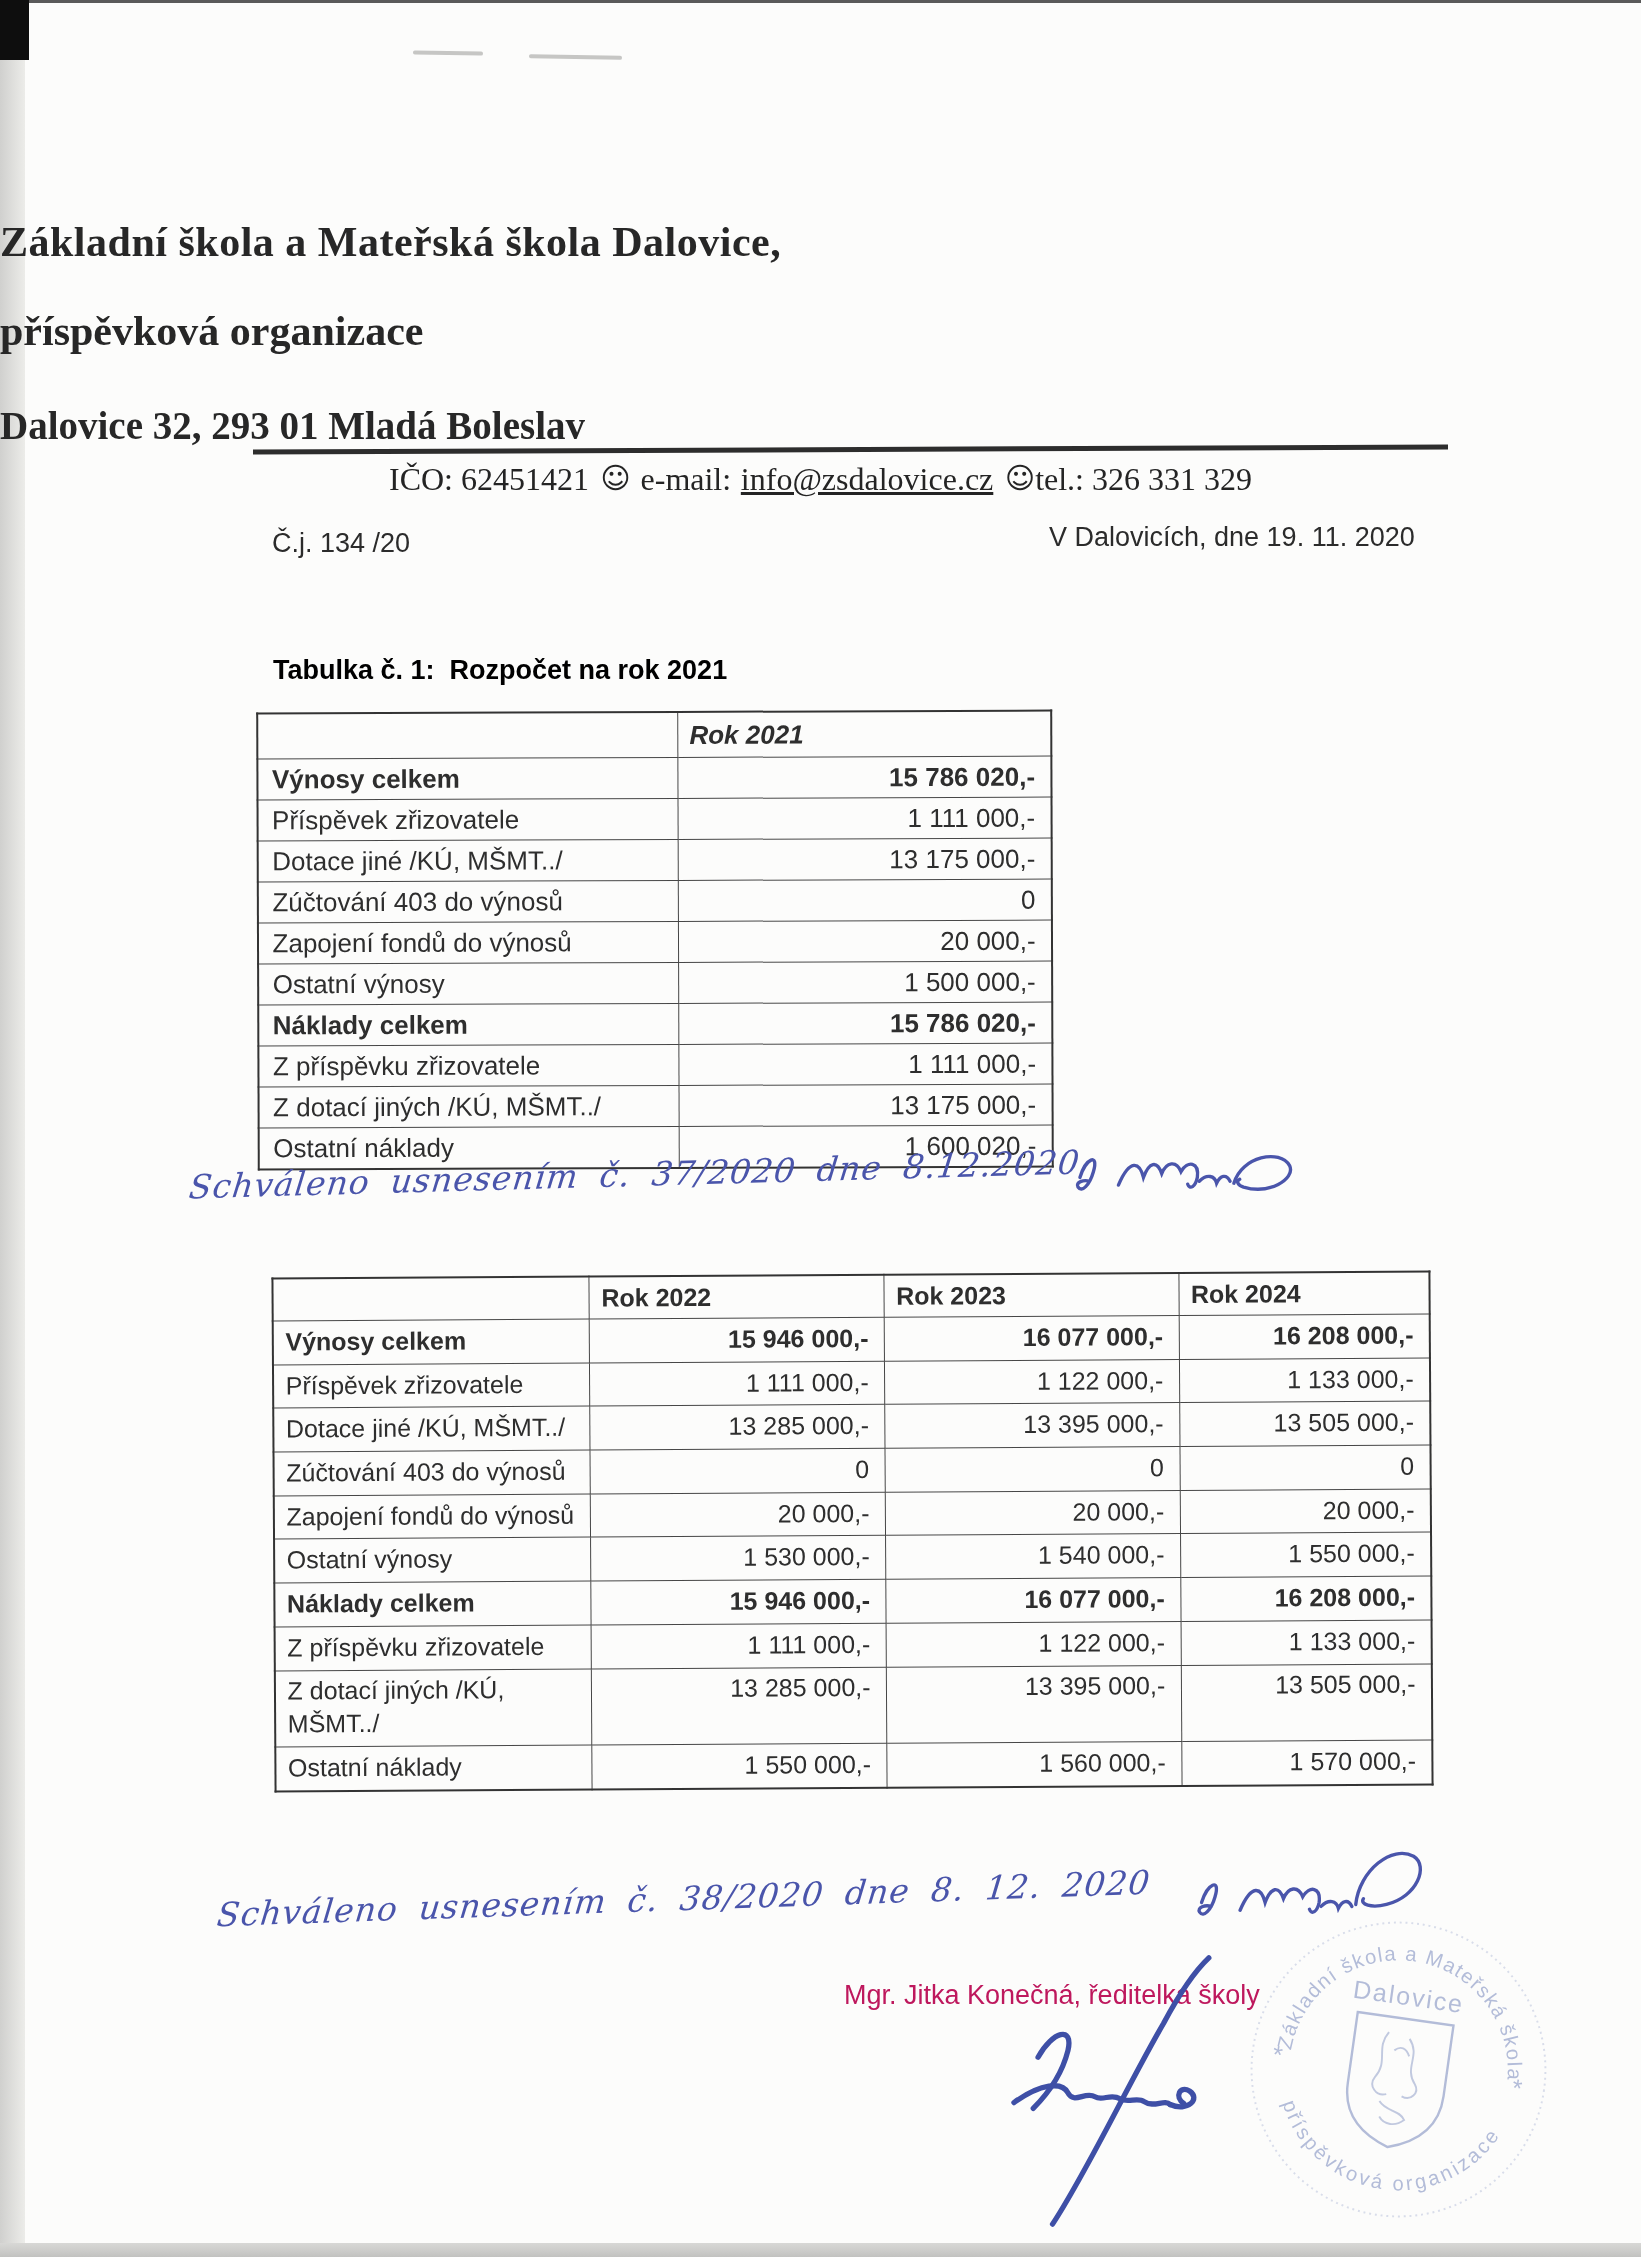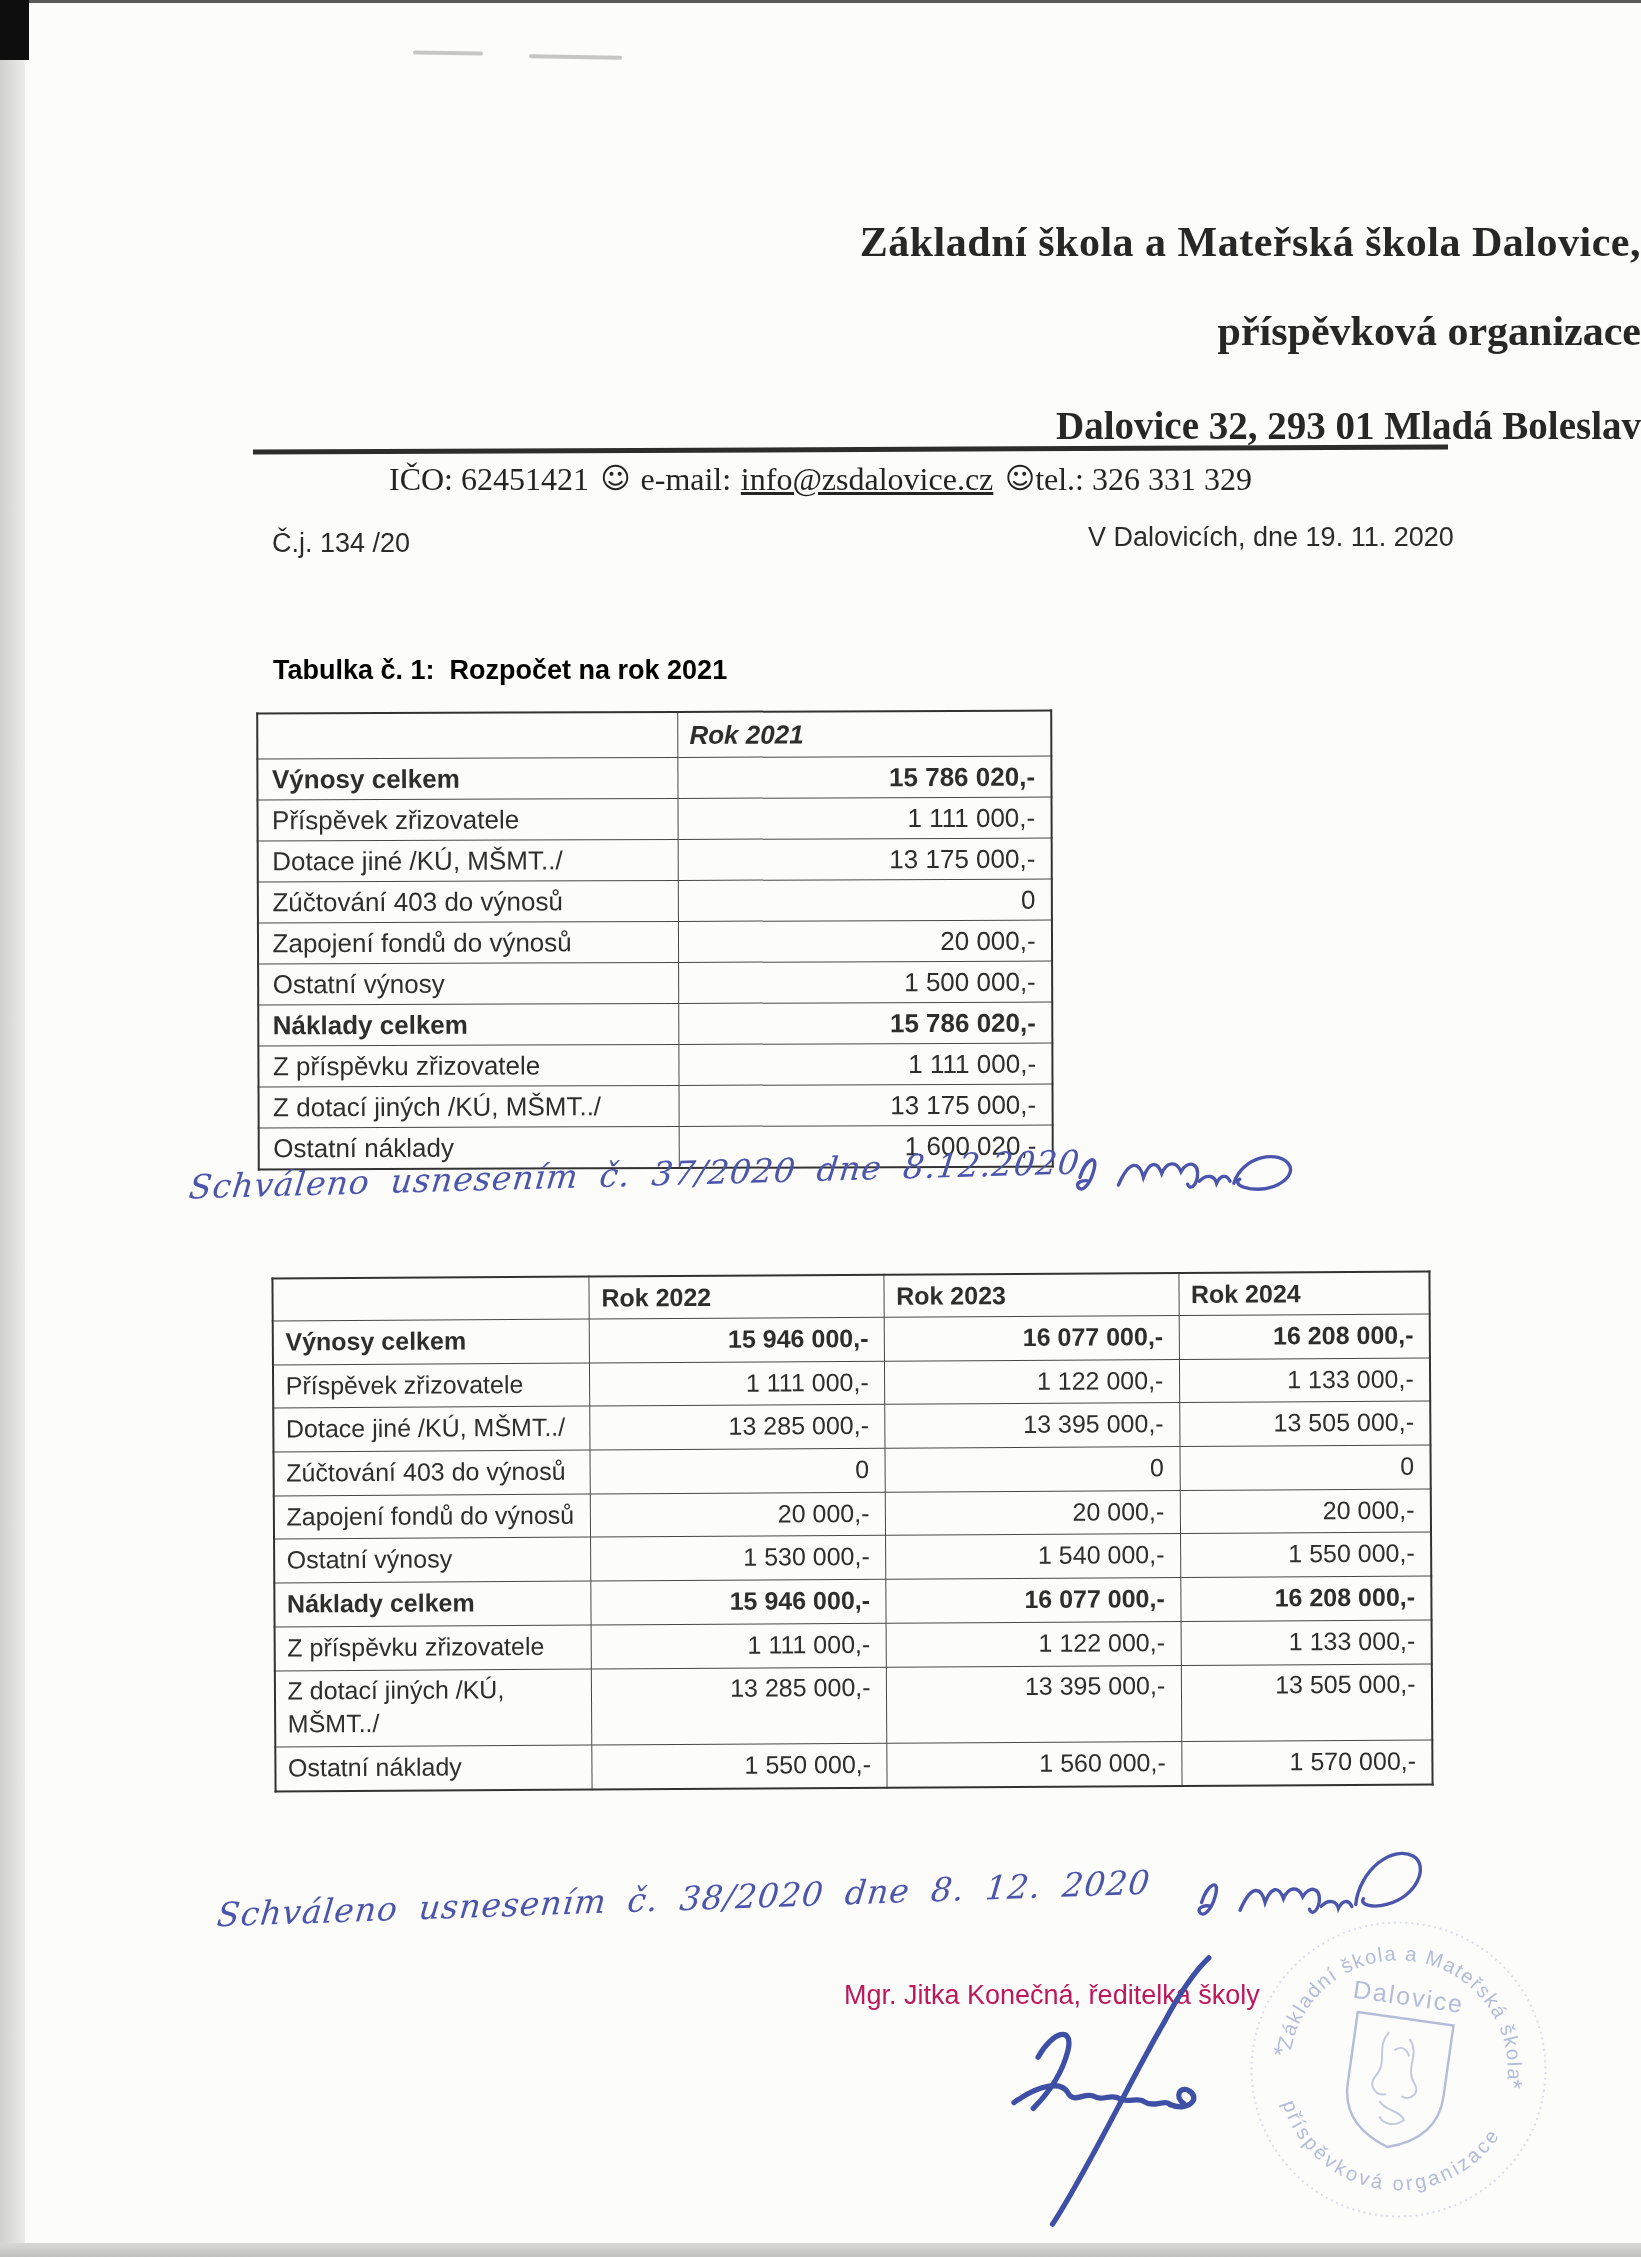--- a/index.html
+++ b/index.html
@@ -12,34 +12,34 @@
   
   .edge-top{position:absolute;left:0;top:0;width:100%;height:2.9px;background:#242424;opacity:.75;}
   .corner-black{position:absolute;left:0;top:0;width:29px;height:60px;background:#0e0e0e;}
   .edge-left{position:absolute;left:0;top:60px;width:25px;height:2198px;background:linear-gradient(to right,#d0d0ce,#ecece9);}
   .edge-bottom{position:absolute;left:0;bottom:0;width:100%;height:14.5px;background:linear-gradient(#d8d8d6,#c2c2c0);}
   .dash{position:absolute;height:3.9px;background:#c6c6c4;border-radius:1.9px;}
   .dash1{left:413px;top:51px;width:70px;transform:rotate(1deg);}
   .dash2{left:529px;top:55px;width:93px;transform:rotate(1deg);}
 
   
-  .title{position:absolute;left:0;right:0;text-align:right;
+  .title{position:absolute;left:0;right:0;text-align:left;
          font-family:"Liberation Serif",serif;font-weight:bold;color:#272727;white-space:pre-wrap;}
   .title1{top:218px;font-size:42px;letter-spacing:0.5px;}
   .title2{top:307px;font-size:42px;}
   .title3{top:403px;font-size:39px;}
   .rule{position:absolute;left:253px;top:447px;width:1195px;height:4.8px;background:#2d2d2d;transform:rotate(-.25deg);}
   .contact{position:absolute;left:0;right:0;top:461px;text-align:center;
            font-family:"Liberation Serif",serif;font-size:32px;color:#242424;}
   .contact .smiley{font-family:"DejaVu Sans",sans-serif;font-size:29px;position:relative;top:-1.9px;}
   .contact .sm1{margin:0 9.7px 0 11.6px;}
   .contact .sm2{margin-left:11.6px;margin-right:0;}
   .contact .email{text-decoration:underline;margin-left:9.7px;}
   .ref{position:absolute;left:272px;top:528px;font-size:27px;}
-  .place-date{position:absolute;left:1049px;top:522px;font-size:27px;margin-left:39px;}
+  .place-date{position:absolute;left:1049px;top:522px;font-size:27px;}
 
   
   .sec-title{position:absolute;font-weight:bold;font-size:27px;color:#000000;white-space:pre-wrap;}
   .t1-title{left:273px;top:655px;}
   .t2-title{left:273px;top:1217px;}
 
   
   .t1-wrap{position:absolute;left:257px;top:711px;transform:rotate(-.2deg);}
   .t2-wrap{position:absolute;left:273px;top:1274px;transform:rotate(-.35deg);}
   table{border-collapse:collapse;background:transparent;color:#2e2e2e;}

